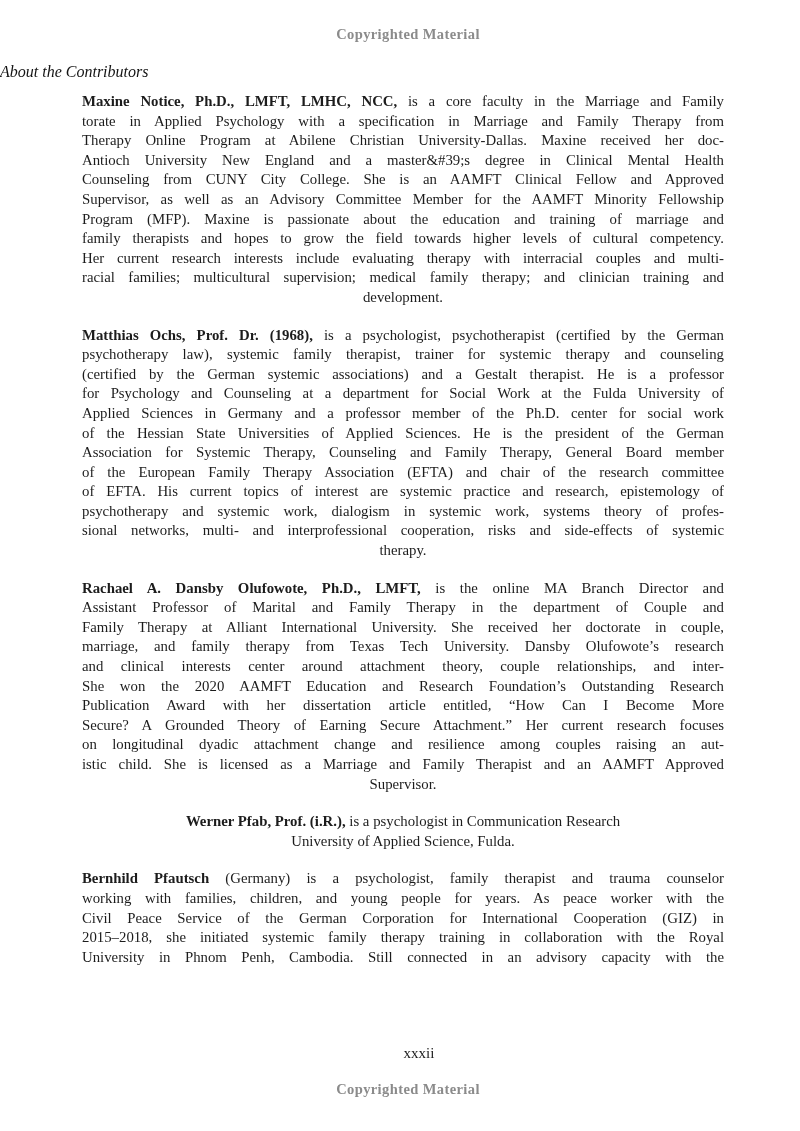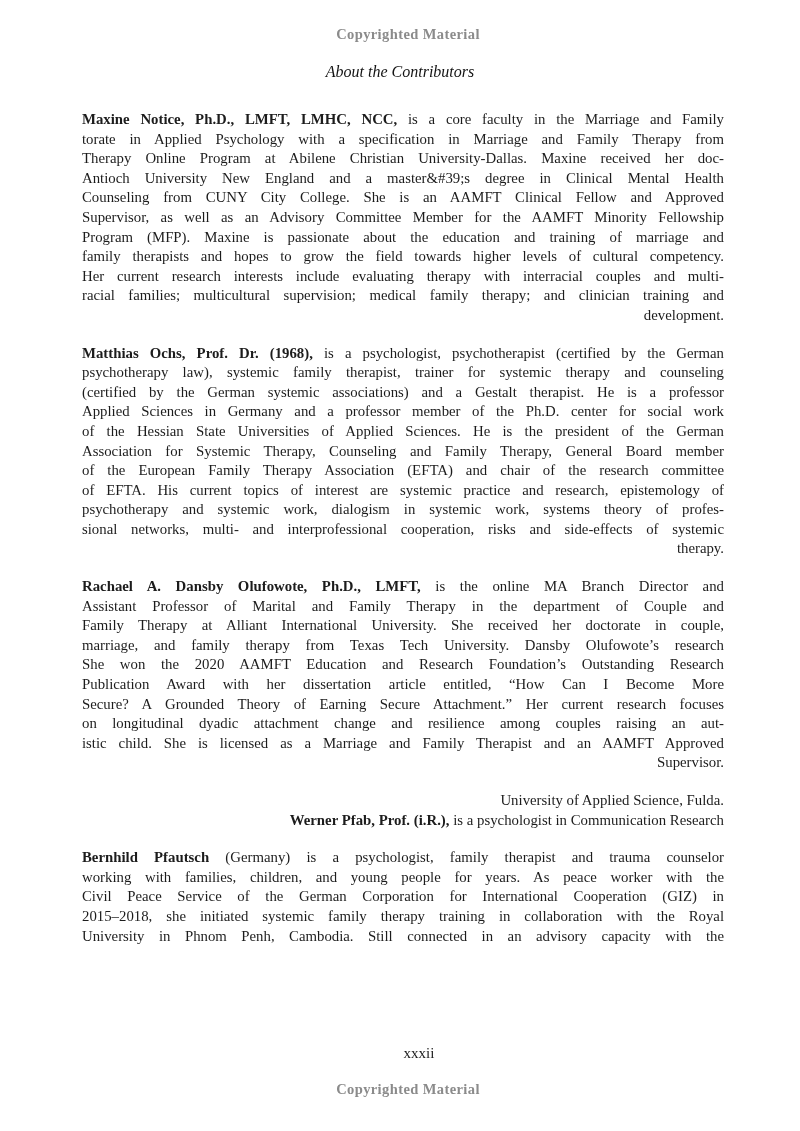--- a/index.html
+++ b/index.html
@@ -27,40 +27,39 @@
     letter-spacing: 0.4px;
     color: #8b8b8b;
   }
   .notice.top { top: 26px; }
   .notice.bottom { top: 1081px; }
   .page-title {
     position: absolute;
     top: 63px;
     left: 0;
     width: 100%;
-    text-align: center;
     font-family: "Liberation Serif", serif;
     font-style: italic;
     font-size: 16px;
     color: #141414;
   }
   .page-body {
     position: absolute;
-    top: 110px;
+    top: 92px;
     left: 82px;
     width: 642px;
   }
   .paragraph {
     margin: 0 0 18px 0;
   }
   .paragraph:last-child { margin-bottom: 15px; }
   .line {
     font-size: 14.8px;
     line-height: 19.6px;
-    text-align: right;
+    text-align: center;
     color: #1c1c1c;
   }
   .line.just {
     text-align: justify;
     text-align-last: justify;
   }
   .line b { font-weight: 700; }
   .page-number {
     position: absolute;
     top: 1045px;
@@ -92,44 +91,46 @@
         <div class="line just">Program (MFP). Maxine is passionate about the education and training of marriage and</div>
         <div class="line just">family therapists and hopes to grow the field towards higher levels of cultural competency.</div>
         <div class="line just">Her current research interests include evaluating therapy with interracial couples and multi-</div>
         <div class="line just">racial families; multicultural supervision; medical family therapy; and clinician training and</div>
         <div class="line">development.</div>
       </div>
       <div class="paragraph">
         <div class="line just"><b>Matthias Ochs, Prof. Dr. (1968),</b> is a psychologist, psychotherapist (certified by the German</div>
         <div class="line just">psychotherapy law), systemic family therapist, trainer for systemic therapy and counseling</div>
         <div class="line just">(certified by the German systemic associations) and a Gestalt therapist. He is a professor</div>
+        <div class="line just">for Psychology and Counseling at a department for Social Work at the Fulda University of</div>
         <div class="line just">Applied Sciences in Germany and a professor member of the Ph.D. center for social work</div>
         <div class="line just">of the Hessian State Universities of Applied Sciences. He is the president of the German</div>
         <div class="line just">Association for Systemic Therapy, Counseling and Family Therapy, General Board member</div>
         <div class="line just">of the European Family Therapy Association (EFTA) and chair of the research committee</div>
         <div class="line just">of EFTA. His current topics of interest are systemic practice and research, epistemology of</div>
         <div class="line just">psychotherapy and systemic work, dialogism in systemic work, systems theory of profes-</div>
         <div class="line just">sional networks, multi- and interprofessional cooperation, risks and side-effects of systemic</div>
         <div class="line">therapy.</div>
       </div>
       <div class="paragraph">
         <div class="line just"><b>Rachael A. Dansby Olufowote, Ph.D., LMFT,</b> is the online MA Branch Director and</div>
         <div class="line just">Assistant Professor of Marital and Family Therapy in the department of Couple and</div>
         <div class="line just">Family Therapy at Alliant International University. She received her doctorate in couple,</div>
         <div class="line just">marriage, and family therapy from Texas Tech University. Dansby Olufowote’s research</div>
+        <div class="line just">and clinical interests center around attachment theory, couple relationships, and inter-</div>
         <div class="line just">She won the 2020 AAMFT Education and Research Foundation’s Outstanding Research</div>
         <div class="line just">Publication Award with her dissertation article entitled, “How Can I Become More</div>
         <div class="line just">Secure? A Grounded Theory of Earning Secure Attachment.” Her current research focuses</div>
         <div class="line just">on longitudinal dyadic attachment change and resilience among couples raising an aut-</div>
         <div class="line just">istic child. She is licensed as a Marriage and Family Therapist and an AAMFT Approved</div>
         <div class="line">Supervisor.</div>
       </div>
       <div class="paragraph">
+        <div class="line"><b>Werner Pfab, Prof. (i.R.),</b> is a psychologist in Communication Research</div>
         <div class="line">University of Applied Science, Fulda.</div>
-        <div class="line"><b>Werner Pfab, Prof. (i.R.),</b> is a psychologist in Communication Research</div>
       </div>
       <div class="paragraph">
         <div class="line just"><b>Bernhild Pfautsch</b> (Germany) is a psychologist, family therapist and trauma counselor</div>
         <div class="line just">working with families, children, and young people for years. As peace worker with the</div>
         <div class="line just">Civil Peace Service of the German Corporation for International Cooperation (GIZ) in</div>
         <div class="line just">2015–2018, she initiated systemic family therapy training in collaboration with the Royal</div>
         <div class="line just">University in Phnom Penh, Cambodia. Still connected in an advisory capacity with the</div>
       </div>
     </div>
 

